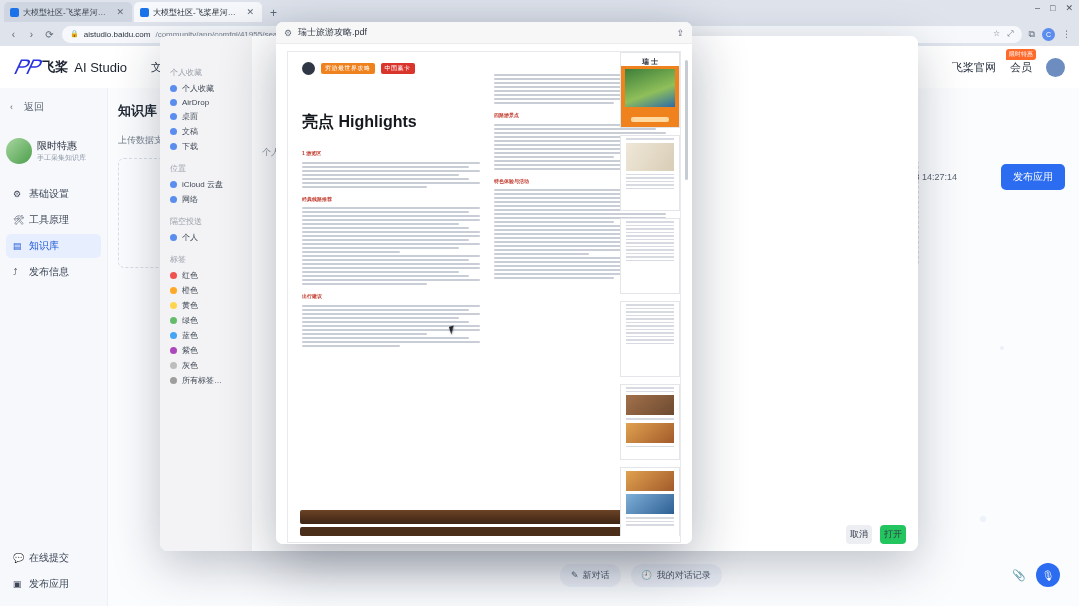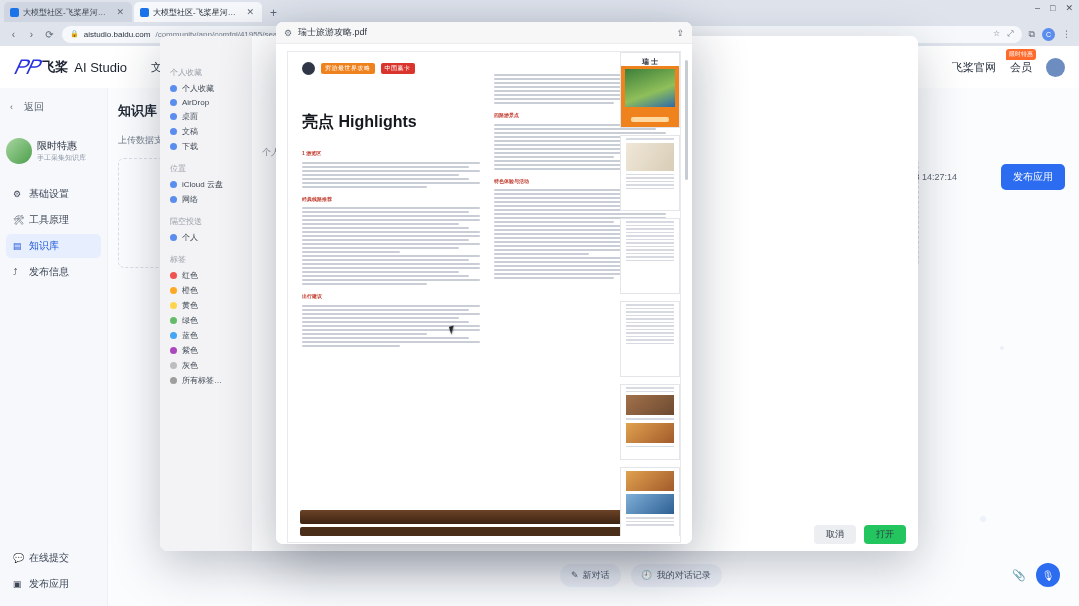--- a/index.html
+++ b/index.html
@@ -162,21 +162,21 @@
   }
   .fs-group { margin: 9px 0 3px 10px; font-size: 8px; color: #9aa0aa; }
   .fs-item { display: flex; align-items: center; gap: 5px; padding: 2px 10px; font-size: 8px; color: #3f4855; }
   .fs-dot { width: 7px; height: 7px; border-radius: 50%; display: inline-block; }
   .finder-main { position: absolute; left: 92px; top: 0; right: 0; bottom: 0; background: #fff; }
   .finder-hint { position: absolute; top: 110px; left: 10px; font-size: 9px; color: #8a929d; }
   .finder-bottom {
     position: absolute; left: 92px; right: 0; bottom: 0; height: 34px;
     display: flex; align-items: center; padding: 0 12px; font-size: 9px; color: #3e4652;
   }
-  .fbtn { padding: 3px 12px; border-radius: 4px; background: #eceef2; font-size: 9px; color: #333b47; }
+  .fbtn { padding: 3px 4px; border-radius: 4px; background: #eceef2; font-size: 9px; color: #333b47; }
   .fbtn.primary { background: #22c55e; }
 
   
   .ql {
     position: absolute; left: 276px; top: 22px; width: 416px; height: 522px;
     background: #fefefe; border-radius: 7px;
     box-shadow: 0 18px 55px rgba(15,25,45,.33);
     overflow: hidden;
   }
   .ql-title {

